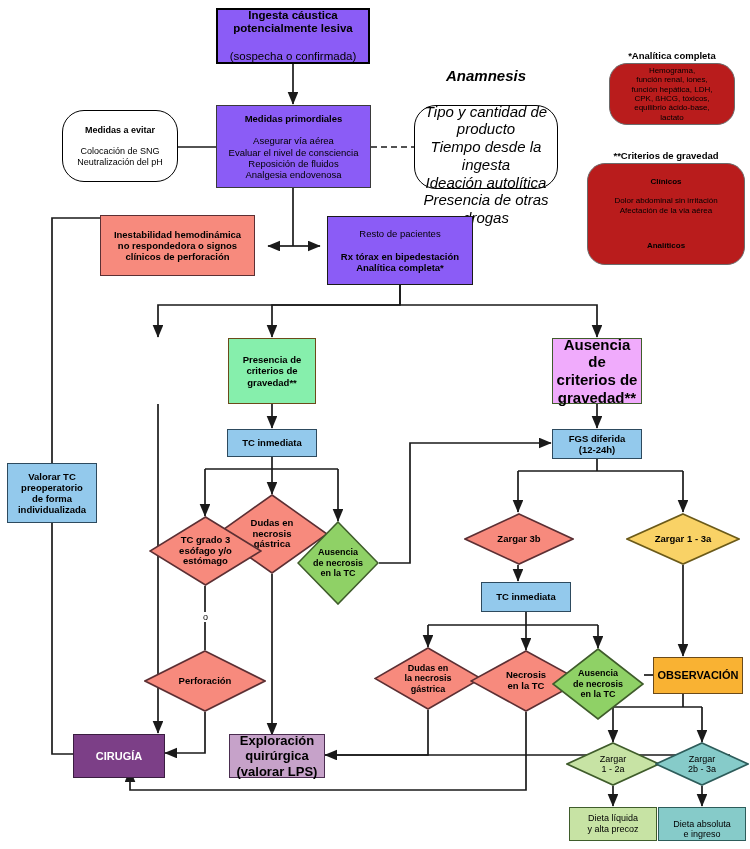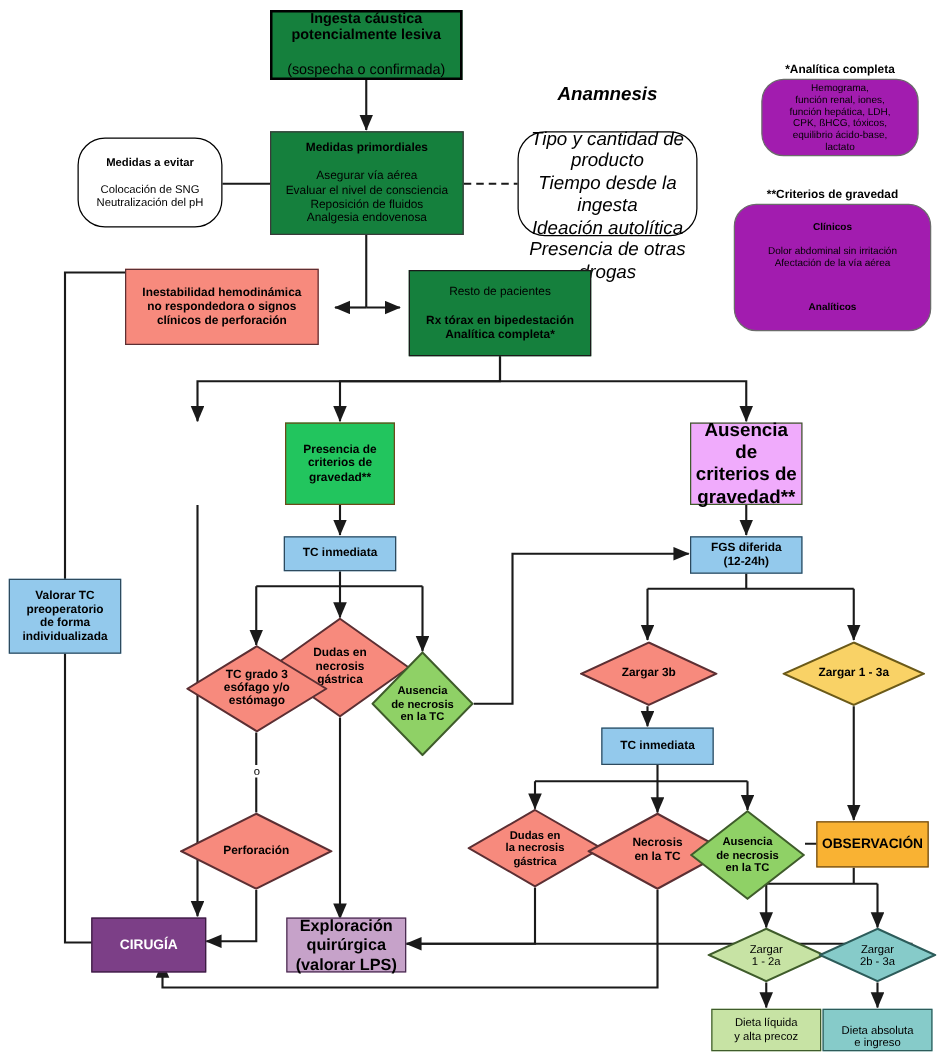--- a/index.html
+++ b/index.html
@@ -1,24 +1,24 @@
 <!DOCTYPE html>
 <html><head>
 <meta charset="utf-8">
 <style>
   html,body{margin:0;padding:0;background:#ffffff;}
   body{font-family:"Liberation Sans","DejaVu Sans",sans-serif;}
   #stage{position:relative;width:750px;height:849px;background:#fff;overflow:hidden;}
   .node{position:absolute;box-sizing:border-box;display:flex;align-items:center;justify-content:center;
         text-align:center;line-height:1.18;z-index:3;}
   .node .txt{width:100%;padding:0 3px;white-space:pre-line;}
-  .rect{border:1.6px solid #3a3a3a;background:#15803d;}
+  .rect{border:1.6px solid #3a3a3a;background:#8b5cf6;}
   .rect.thick{border:2.4px solid #000;}
   .pill{border:1.8px solid #000;background:#fff;border-radius:22px;}
-  .pill.grey{background:#a21caf;border:1.4px solid #6b6b6b;border-radius:18px;}
+  .pill.grey{background:#b91c1c;border:1.4px solid #6b6b6b;border-radius:18px;}
   .b{font-weight:bold;}
   .dia{position:absolute;z-index:3;}
   .dia .shape{position:absolute;inset:0;}
   .dia .dlabel{position:absolute;inset:0;display:flex;align-items:center;justify-content:center;
                 text-align:center;white-space:pre-line;line-height:1.15;z-index:2;}
   .cap{position:absolute;z-index:3;text-align:center;font-weight:bold;}
   svg.wires{position:absolute;left:0;top:0;width:750px;height:849px;z-index:1;overflow:visible;}
   .lbl-o{position:absolute;z-index:4;background:#fff;font-size:9px;text-align:center;}
 </style>
 </head>
@@ -171,21 +171,21 @@
 
   <div class="node rect" style="left:327px;top:216px;width:146px;height:69px;font-size:9.5px;border:1.6px solid #1a1a1a;">
     <div class="txt">
       <div>Resto de pacientes</div>
       <div class="b">Rx tórax en bipedestación
 Analítica completa*</div>
     </div>
   </div>
 
 
-  <div class="node rect" style="left:228px;top:338px;width:88px;height:66px;background:#22c55e;font-size:9.5px;font-weight:bold;border:1.6px solid #6b4a19;">
+  <div class="node rect" style="left:228px;top:338px;width:88px;height:66px;background:#86efac;font-size:9.5px;font-weight:bold;border:1.6px solid #6b4a19;">
     <div class="txt">Presencia de
 criterios de
 gravedad**</div>
   </div>
 
   <div class="node rect" style="left:552px;top:338px;width:90px;height:66px;background:#f0abfc;font-size:15px;font-weight:bold;border:1.6px solid #3f5c2b;">
     <div class="txt">Ausencia de
 criterios de
 gravedad**</div>
   </div>

